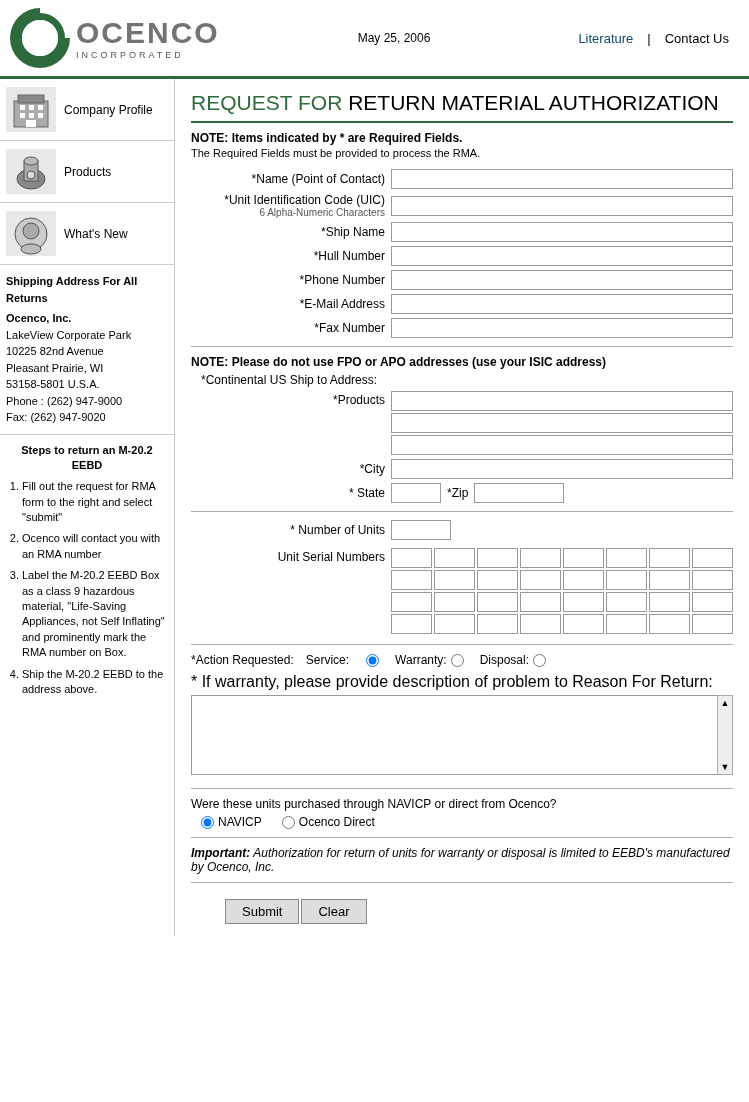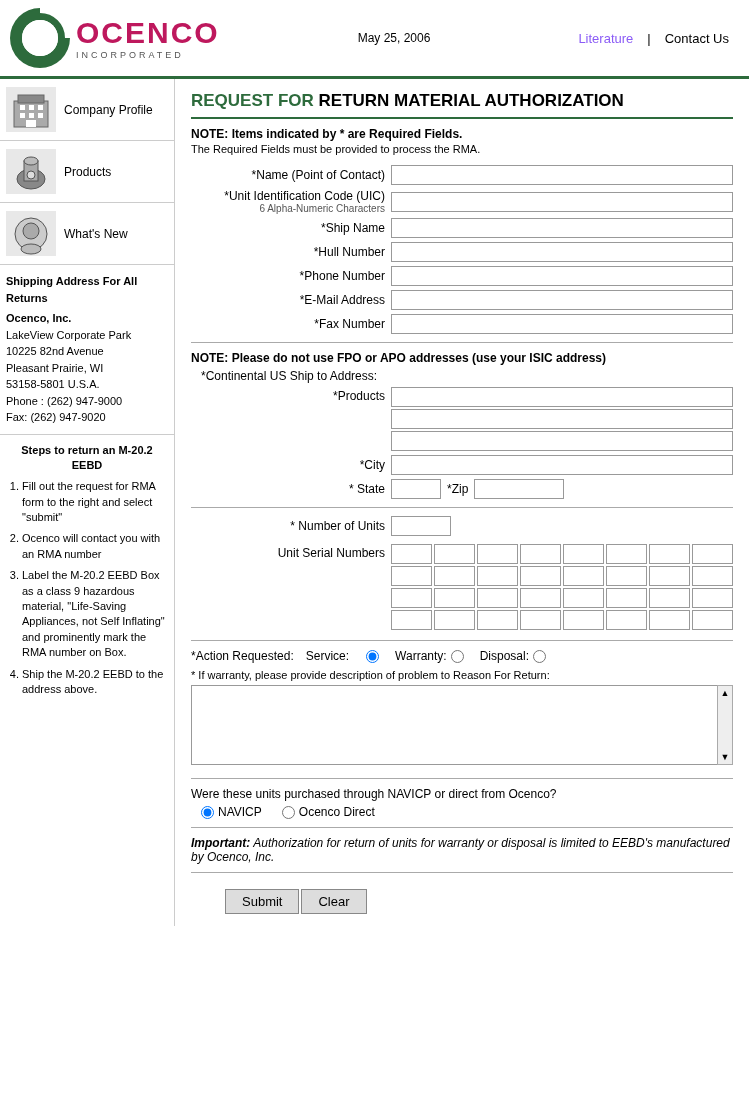--- a/index.html
+++ b/index.html
@@ -54,28 +54,28 @@
     <div style="display:flex; align-items:center;">
       <div id="logo-circle">
         <svg width="60" height="60" viewBox="0 0 60 60">
           <circle cx="30" cy="30" r="28" fill="#2d6b3c"></circle>
           <circle cx="30" cy="30" r="18" fill="#fff"></circle>
           <circle cx="30" cy="30" r="8" fill="#2d6b3c"></circle>
           <path d="M30 2 A28 28 0 0 1 58 30" stroke="#fff" stroke-width="6" fill="none"></path>
         </svg>
       </div>
       <div id="logo-text-block" style="margin-left:6px;">
-        <div class="ocenco" style="font-size:30px;font-weight:bold;letter-spacing:2px;color:#be185d;text-transform:uppercase;">ocenco</div>
+        <div class="ocenco" style="font-size:30px;font-weight:bold;letter-spacing:2px;color:#737373;text-transform:uppercase;">ocenco</div>
         <div class="incorporated" style="font-size:9px;letter-spacing:3px;color:#555;">INCORPORATED</div>
       </div>
     </div>
   </div>
   <div id="header-date" style="flex:1;text-align:center;font-size:12px;">May 25, 2006</div>
   <div id="header-nav" style="display:flex;align-items:center;font-size:13px;gap:4px;">
-    <a href="#" style="color:#8b5cf6;text-decoration:none;">Literature</a>
+    <a href="#" style="color:#0c4a6e;text-decoration:none;">Literature</a>
     <span style="color:#000;">|</span>
     <a href="#" style="color:#000;text-decoration:none;">Contact Us</a>
   </div>
 </div>
 
 <div id="layout" style="display:flex;">
 
   <div id="sidebar" style="width:175px;min-width:175px;border-right:1px solid #ccc;">
 
     <div class="sidebar-item">
@@ -135,21 +135,21 @@
         <li style="margin-bottom:6px;">Ocenco will contact you with an RMA number</li>
         <li style="margin-bottom:6px;">Label the M-20.2 EEBD Box as a class 9 hazardous material, "Life-Saving Appliances, not Self Inflating" and prominently mark the RMA number on Box.</li>
         <li style="margin-bottom:6px;">Ship the M-20.2 EEBD to the address above.</li>
       </ol>
     </div>
 
   </div>
 
   <div id="main" style="flex:1;padding:12px 16px;min-width:0;">
 
-    <div id="page-title" style="font-size:17px;font-weight:bold;margin-bottom:8px;border-bottom:2px solid #2d6b3c;padding-bottom:6px;">
+    <div id="page-title" style="font-size:21px;font-weight:normal;margin-bottom:8px;border-bottom:2px solid #2d6b3c;padding-bottom:6px;">
       <span style="color:#2d6b3c;">REQUEST FOR</span><span style="color:#000;"> RETURN MATERIAL AUTHORIZATION</span>
     </div>
 
     <div style="font-weight:bold;font-size:12px;margin-bottom:2px;">NOTE: Items indicated by * are Required Fields.</div>
     <div style="font-size:11px;margin-bottom:10px;">The Required Fields must be provided to process the RMA.</div>
 
     <div class="form-row">
       <div class="form-label" style="text-align:right;min-width:200px;padding-right:6px;font-size:12px;flex-shrink:0;">*Name (Point of Contact)</div>
       <div class="form-input" style="flex:1;">
         <input type="text" style="width: 100%; border: 1px solid rgb(153, 153, 153); height: 20px; font-size: 12px; padding: 1px 3px;">
@@ -291,21 +291,21 @@
       <label style="display:flex;align-items:center;gap:4px;margin-right:16px;">
         <span>Warranty:</span>
         <input type="radio" name="action" value="warranty" style="">
       </label>
       <label style="display:flex;align-items:center;gap:4px;">
         <span>Disposal:</span>
         <input type="radio" name="action" value="disposal" style="">
       </label>
     </div>
 
-    <div style="font-size:11px;margin-bottom:4px;">* If warranty, please provide description of problem to Reason For Return:</div>
+    <div style="font-size:16px;margin-bottom:4px;">* If warranty, please provide description of problem to Reason For Return:</div>
 
     <div style="margin-bottom:10px;position:relative;">
       <textarea style="width: 100%; height: 80px; border: 1px solid rgb(153, 153, 153); font-size: 12px; resize: none; padding: 2px;"></textarea>
       <div style="position:absolute;right:0;top:0;width:16px;height:80px;background:#eee;border:1px solid #aaa;display:flex;flex-direction:column;justify-content:space-between;">
         <div style="text-align:center;font-size:9px;padding-top:2px;">▲</div>
         <div style="text-align:center;font-size:9px;padding-bottom:2px;">▼</div>
       </div>
     </div>
 
     <hr style="border:none;border-top:1px solid #aaa;margin:8px 0;">

